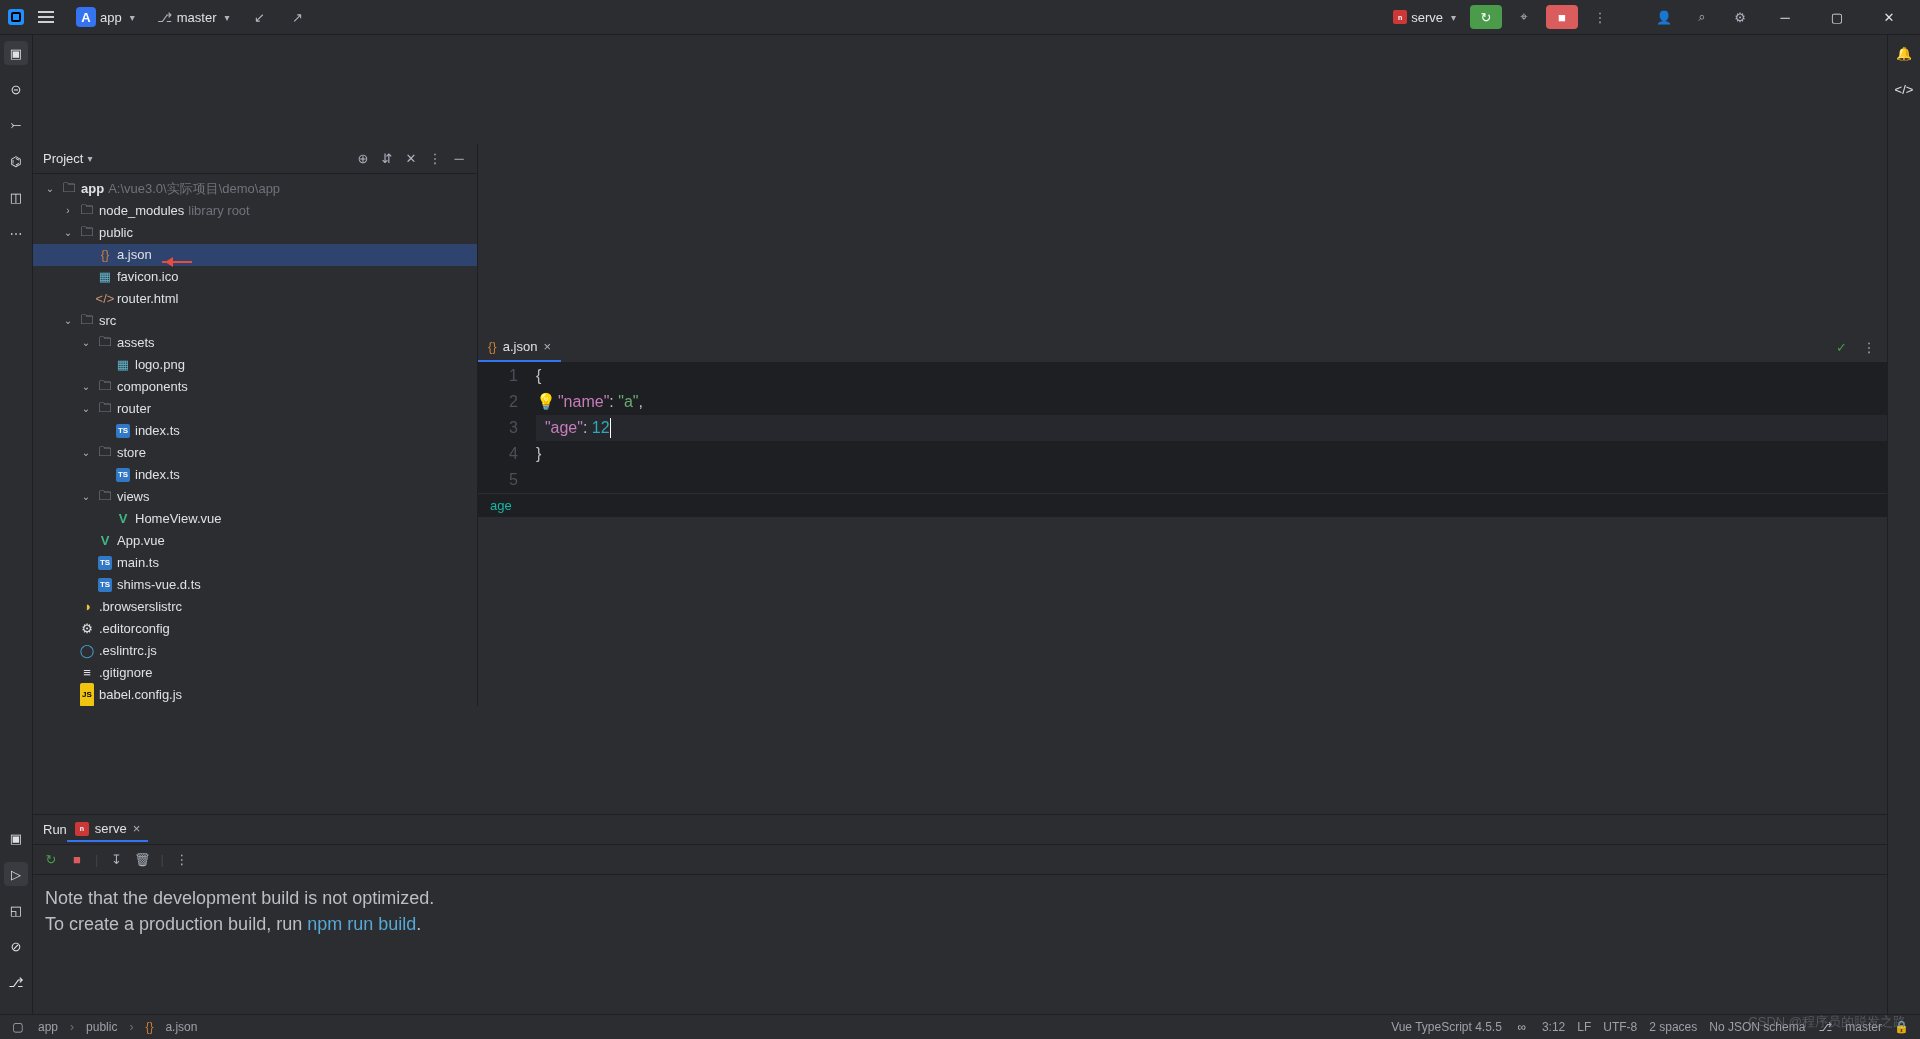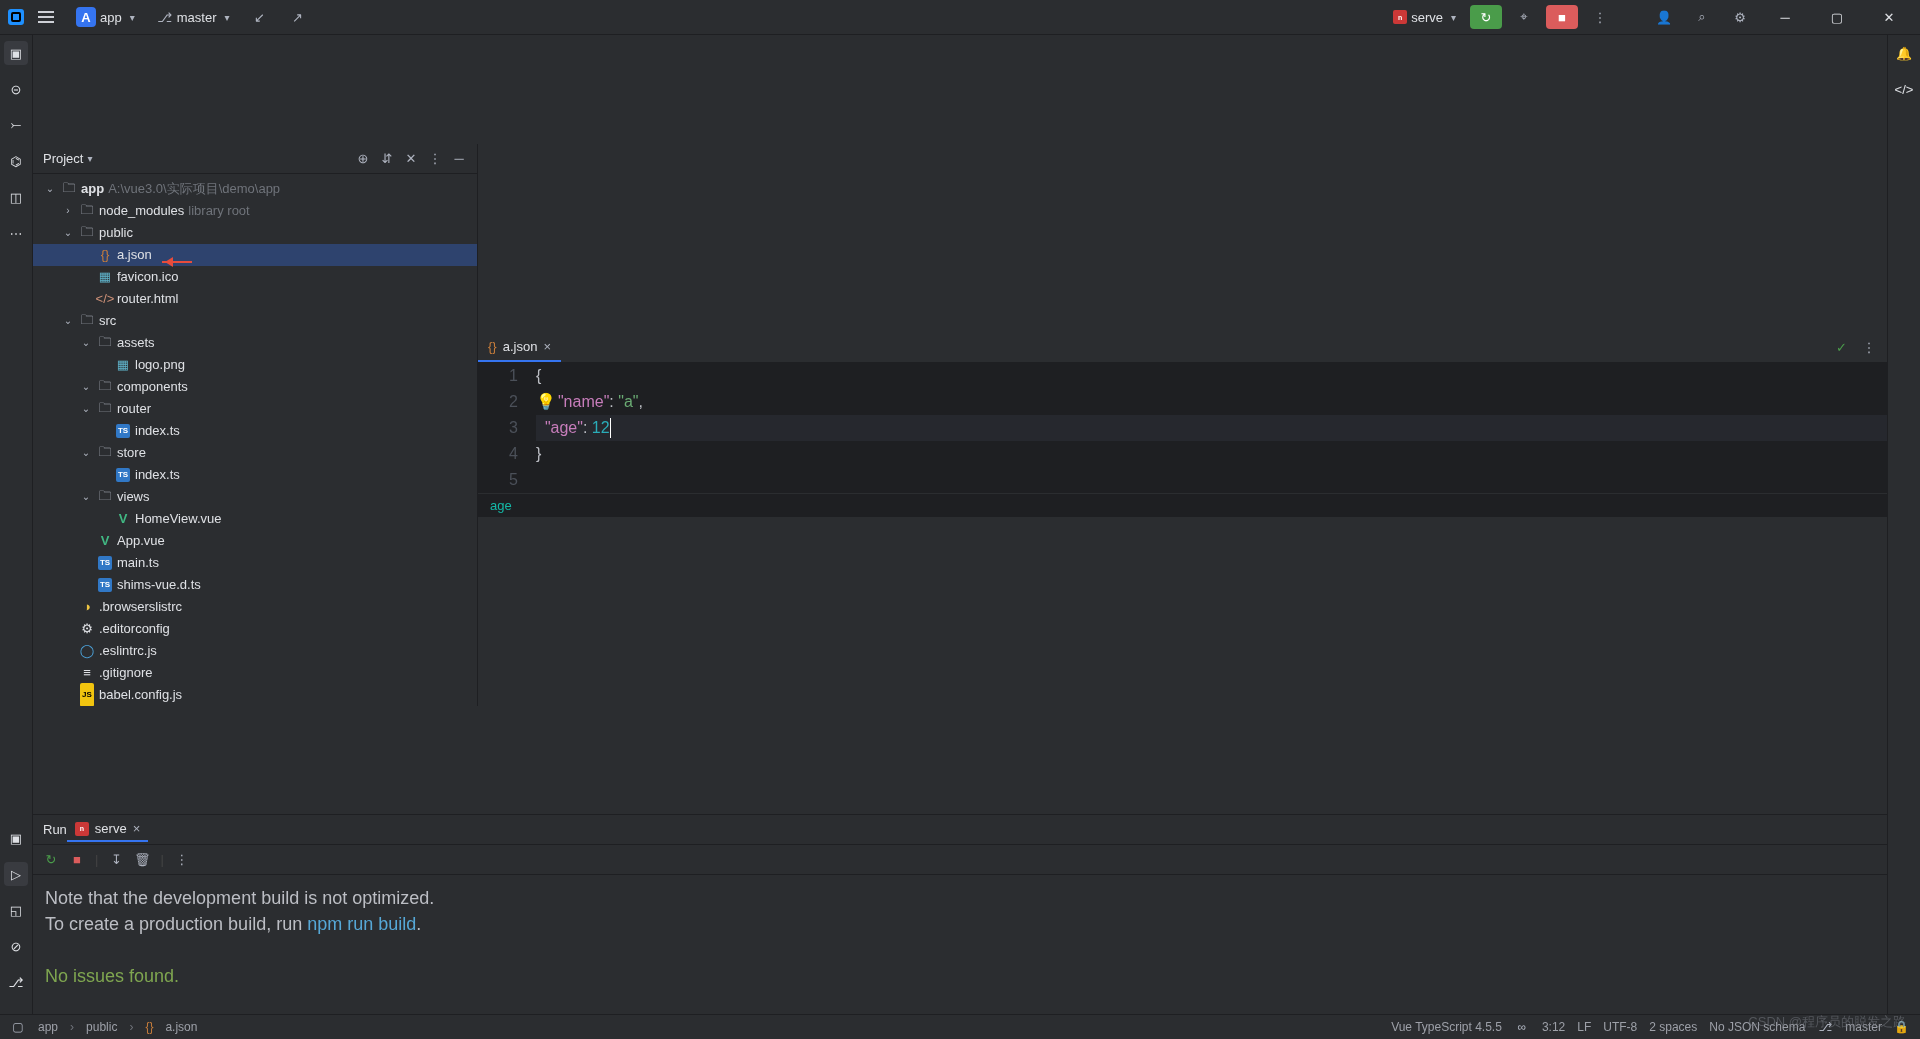--- a/index.html
+++ b/index.html
@@ -404,21 +404,20 @@
             <span class="ic">↧</span>
             <span class="ic">🗑</span>
             <span style="color:#444">|</span>
             <span class="ic">⋮</span>
           </div>
           <div class="console">
             <div style="height:4px"></div>
             <div>Note that the development build is not optimized.</div>
             <div><span>To create a production build, run </span><span class="cmd">npm run build</span><span>.</span></div>
             <div style="height:26px"></div>
-            <div class="ok">No issues found.</div>
           </div>
         </div>
       </div>
     </div>
   </div>
 
   <div class="right-rail col">
     <div class="rail-ic">
         <span>🔔</span>
       </div>

